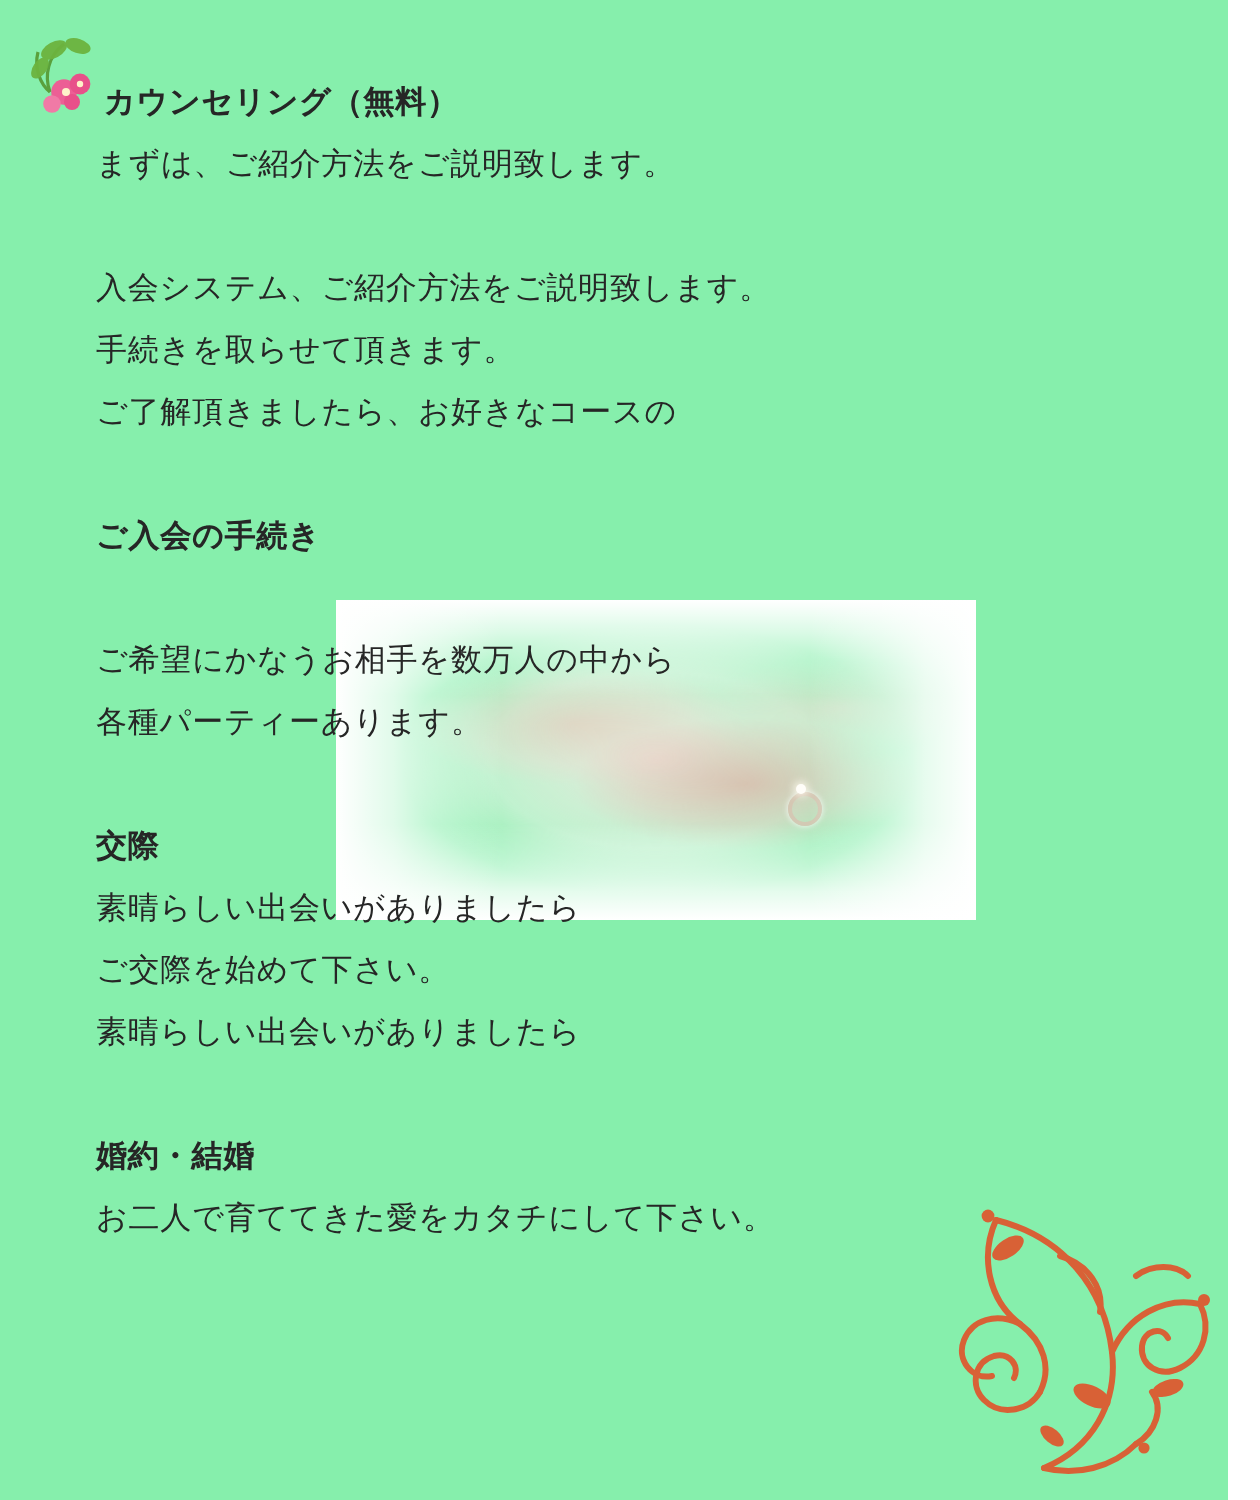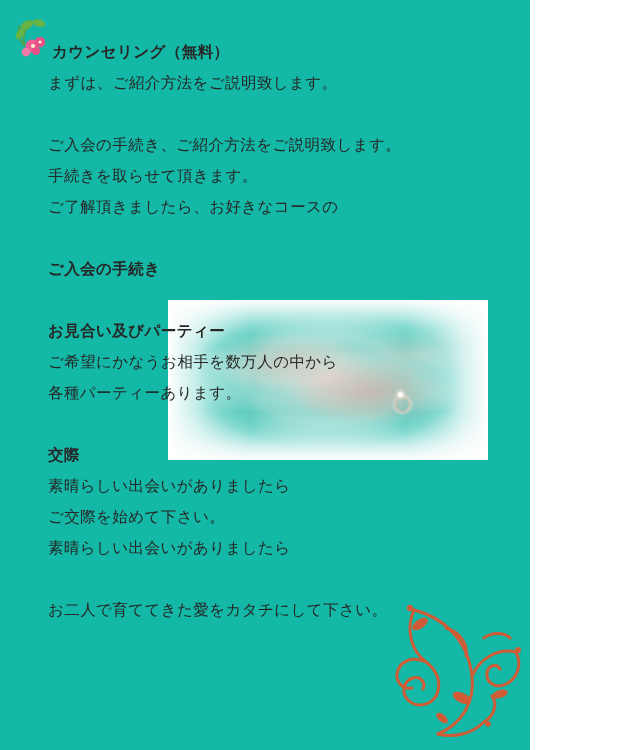--- a/index.html
+++ b/index.html
@@ -10,23 +10,23 @@
   body {
     width: 630px;
     height: 750px;
     background: #ffffff;
     font-family: "Liberation Serif", "DejaVu Serif", serif;
     color: #262626;
     overflow: hidden;
   }
   #page {
     position: relative;
-    width: 530px;
+    width: 614px;
     height: 750px;
-    background: #14b8a6;
+    background: #86efac;
     overflow: hidden;
   }
 
   
   .flower {
     position: absolute;
     left: 12px;
     top: 16px;
     width: 46px;
     height: 46px;
@@ -181,50 +181,50 @@
   <div class="content">
 
     <div class="block">
       <div class="line first-heading">カウンセリング（無料）</div>
       <div class="line">まずは、ご紹介方法をご説明致します。</div>
     </div>
 
     <div class="spacer"></div>
 
     <div class="block">
-      <div class="line">ご入会の手続き、ご紹介方法をご説明致します。</div>
+      <div class="line">入会システム、ご紹介方法をご説明致します。</div>
       <div class="line">手続きを取らせて頂きます。</div>
       <div class="line">ご了解頂きましたら、お好きなコースの</div>
     </div>
 
     <div class="spacer"></div>
 
     <div class="block">
       <div class="line heading">ご入会の手続き</div>
     </div>
 
     <div class="spacer"></div>
 
     <div class="block">
-      <div class="line heading">お見合い及びパーティー</div>
       <div class="line">ご希望にかなうお相手を数万人の中から</div>
       <div class="line">各種パーティーあります。</div>
     </div>
 
     <div class="spacer"></div>
 
     <div class="block">
       <div class="line heading">交際</div>
       <div class="line">素晴らしい出会いがありましたら</div>
       <div class="line">ご交際を始めて下さい。</div>
       <div class="line">素晴らしい出会いがありましたら</div>
     </div>
 
     <div class="spacer"></div>
 
     <div class="block">
+      <div class="line heading">婚約・結婚</div>
       <div class="line">お二人で育ててきた愛をカタチにして下さい。</div>
     </div>
 
     <div class="spacer"></div>
 
   </div>
 </div>
 
 </body></html>

